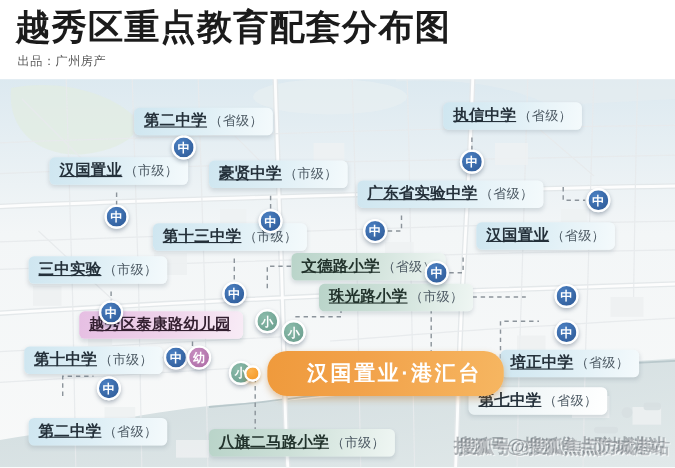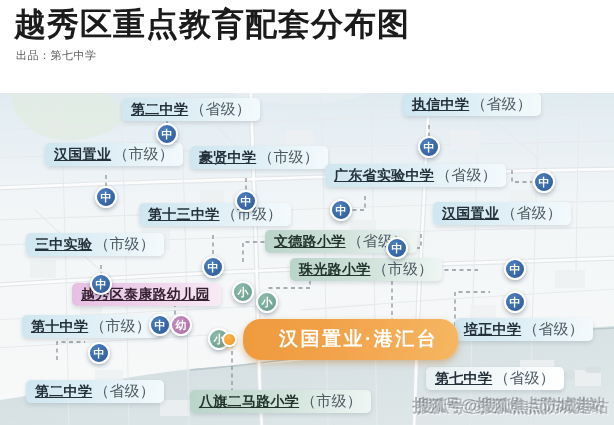--- a/index.html
+++ b/index.html
@@ -4,21 +4,21 @@
 <style>
   html,body{margin:0;padding:0;}
   body{
     width:614px;height:425px;overflow:hidden;
     font-family:"Liberation Sans","DejaVu Sans",sans-serif;
     background:#ffffff;position:relative;
   }
   #root{position:relative;width:614px;height:425px;overflow:hidden;background:#fff;}
 
   
-  .header{position:absolute;left:0;top:0;width:614px;height:93px;background:#ffffff;z-index:40;}
+  .header{position:absolute;left:0;top:0;width:614px;height:72px;background:#ffffff;z-index:40;}
   .title{
     position:absolute;left:14px;top:4px;
     font-size:32px;font-weight:bold;color:#1b1b1b;
     letter-spacing:1px;line-height:40px;white-space:nowrap;
   }
   .subtitle{
     position:absolute;left:16px;top:48px;
     font-size:11px;color:#5a5a5a;letter-spacing:.5px;white-space:nowrap;
   }
 
@@ -31,31 +31,31 @@
   .connectors{position:absolute;left:0;top:0;width:614px;height:355px;z-index:6;pointer-events:none;}
 
   
   .lbl{
     position:absolute;z-index:14;
     padding:3px 9px 4px 9px;border-radius:5px;
     white-space:nowrap;line-height:16px;
     box-shadow:0 2px 4px rgba(90,110,125,.20);
   }
   .lbl .nm{font-size:14px;font-weight:bold;color:#24303a;letter-spacing:.3px;text-decoration:underline;}
-  .lbl .lv{font-size:15px;color:#4b5862;margin-left:2px;letter-spacing:.2px;}
+  .lbl .lv{font-size:12px;color:#4b5862;margin-left:2px;letter-spacing:.2px;font-family:Liberation Mono, monospace;}
   
   .lbl.mid{background:linear-gradient(100deg,#cfe6f0 0%,#ddeef5 45%,#f4fafc 100%);}
   
   .lbl.pri{background:linear-gradient(100deg,#b9d4c9 0%,#cde0d8 45%,#eff6f3 100%);}
   .lbl.pri .nm{color:#22332c;}
   
   .lbl.kin{background:linear-gradient(100deg,#e6bfe3 0%,#eed2ea 50%,#f8ecf6 100%);}
   .lbl.kin .nm{color:#331f30;}
   
-  .lbl.pale{background:linear-gradient(100deg,#e8f0f2 0%,#f3f8f9 50%,#ffffff 100%);margin-top:15px;}
+  .lbl.pale{background:linear-gradient(100deg,#e8f0f2 0%,#f3f8f9 50%,#ffffff 100%);}
 
   
   .estate{
     position:absolute;z-index:20;
     padding:7px 20px 8px 36px;border-radius:18px;
     background:linear-gradient(95deg,#ef9a3c 0%,#f2a24a 40%,#f6b661 100%);
     box-shadow:0 3px 7px rgba(185,110,30,.38);
     white-space:nowrap;
   }
   .estate span{font-size:19px;font-weight:bold;color:#ffffff;letter-spacing:2.5px;}
@@ -87,21 +87,21 @@
   }
   .wm .wm2{position:absolute;left:4px;top:1px;color:rgba(70,78,86,.32);}
 </style>
 </head>
 <body>
 
 <div id="root">
 
   <div class="header">
     <div class="title">越秀区重点教育配套分布图</div>
-    <div class="subtitle">出品：第七中学</div>
+    <div class="subtitle">出品：广州房产</div>
   </div>
 
   <div class="map">
 
     <svg width="614" height="355" viewBox="0 0 614 355">
       <defs>
         <linearGradient id="skyTint" x1="0" y1="0" x2="0" y2="1">
           <stop offset="0%" stop-color="#dce9f0"></stop>
             <stop offset="40%" stop-color="#f3f6f7"></stop>
           <stop offset="100%" stop-color="#f8f9f9"></stop>

